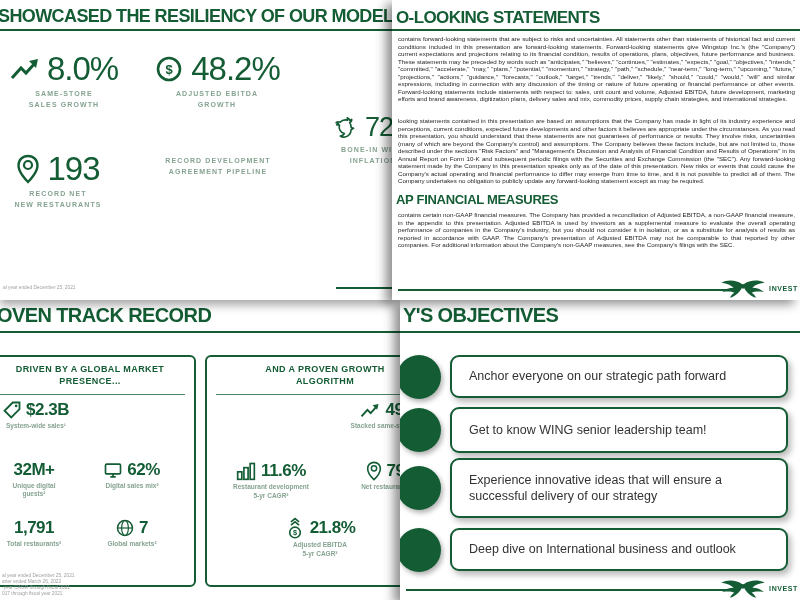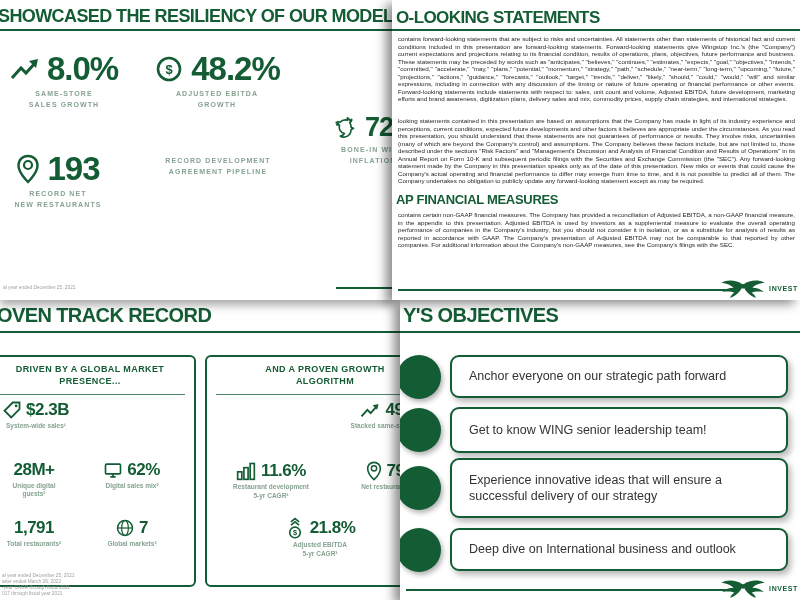--- a/index.html
+++ b/index.html
@@ -19,21 +19,21 @@
   .tl .title{left:-2px;top:6px;font-size:18px}
   .tr .title{left:4px;top:8px;font-size:17px}
   .bl .title{left:-3px;top:4px;font-size:20px}
   .br .title{left:3px;top:4px;font-size:20px}
   .trule{position:absolute;left:0;width:100%;height:2px;background:var(--g)}
   .tl .trule{top:29px}.tr .trule{top:29px}.bl .trule{top:31px}.br .trule{top:31px}
 
   
   .metric{position:absolute;display:flex;flex-direction:column;align-items:center}
   .mrow{display:flex;align-items:center;gap:7px}
-  .mval{font-size:33px;font-weight:bold;color:var(--g);letter-spacing:-1px;line-height:1}
+  .mval{font-size:33px;font-weight:normal;color:var(--g);letter-spacing:-1px;line-height:1}
   .mlabel{margin-top:4px;font-size:7px;font-weight:bold;letter-spacing:1.1px;color:var(--lg);
           text-align:center;line-height:1.55;white-space:pre-line}
   .m1{left:-12px;top:52px;width:152px}
   .m2{left:128px;top:52px;width:178px}
   .m3{left:-16px;top:152px;width:148px}
   .m4{left:118px;top:152px;width:200px}
   .m5{left:314px;top:114px;width:118px}
   .m5 .mval{font-size:27px}
   .icon{display:inline-flex;align-items:center;justify-content:center;flex:0 0 auto}
 
@@ -189,21 +189,21 @@
               </svg>
           </span>
           <span class="cval">$2.3B</span>
         </div>
         <div class="clbl">System-wide sales¹</div>
       </div>
 
 
       <div class="cell c21">
         <div class="crow">
-          <span class="cval">28M+</span>
+          <span class="cval">32M+</span>
         </div>
         <div class="clbl">Unique digital
 guests²</div>
       </div>
 
       <div class="cell c22">
         <div class="crow">
           <span class="icon">
             <svg viewBox="0 0 24 22" width="18" height="17">
                 <rect x="2" y="2.5" width="20" height="13" rx="1.5" fill="none" stroke="#135C34" stroke-width="2.2"></rect>

